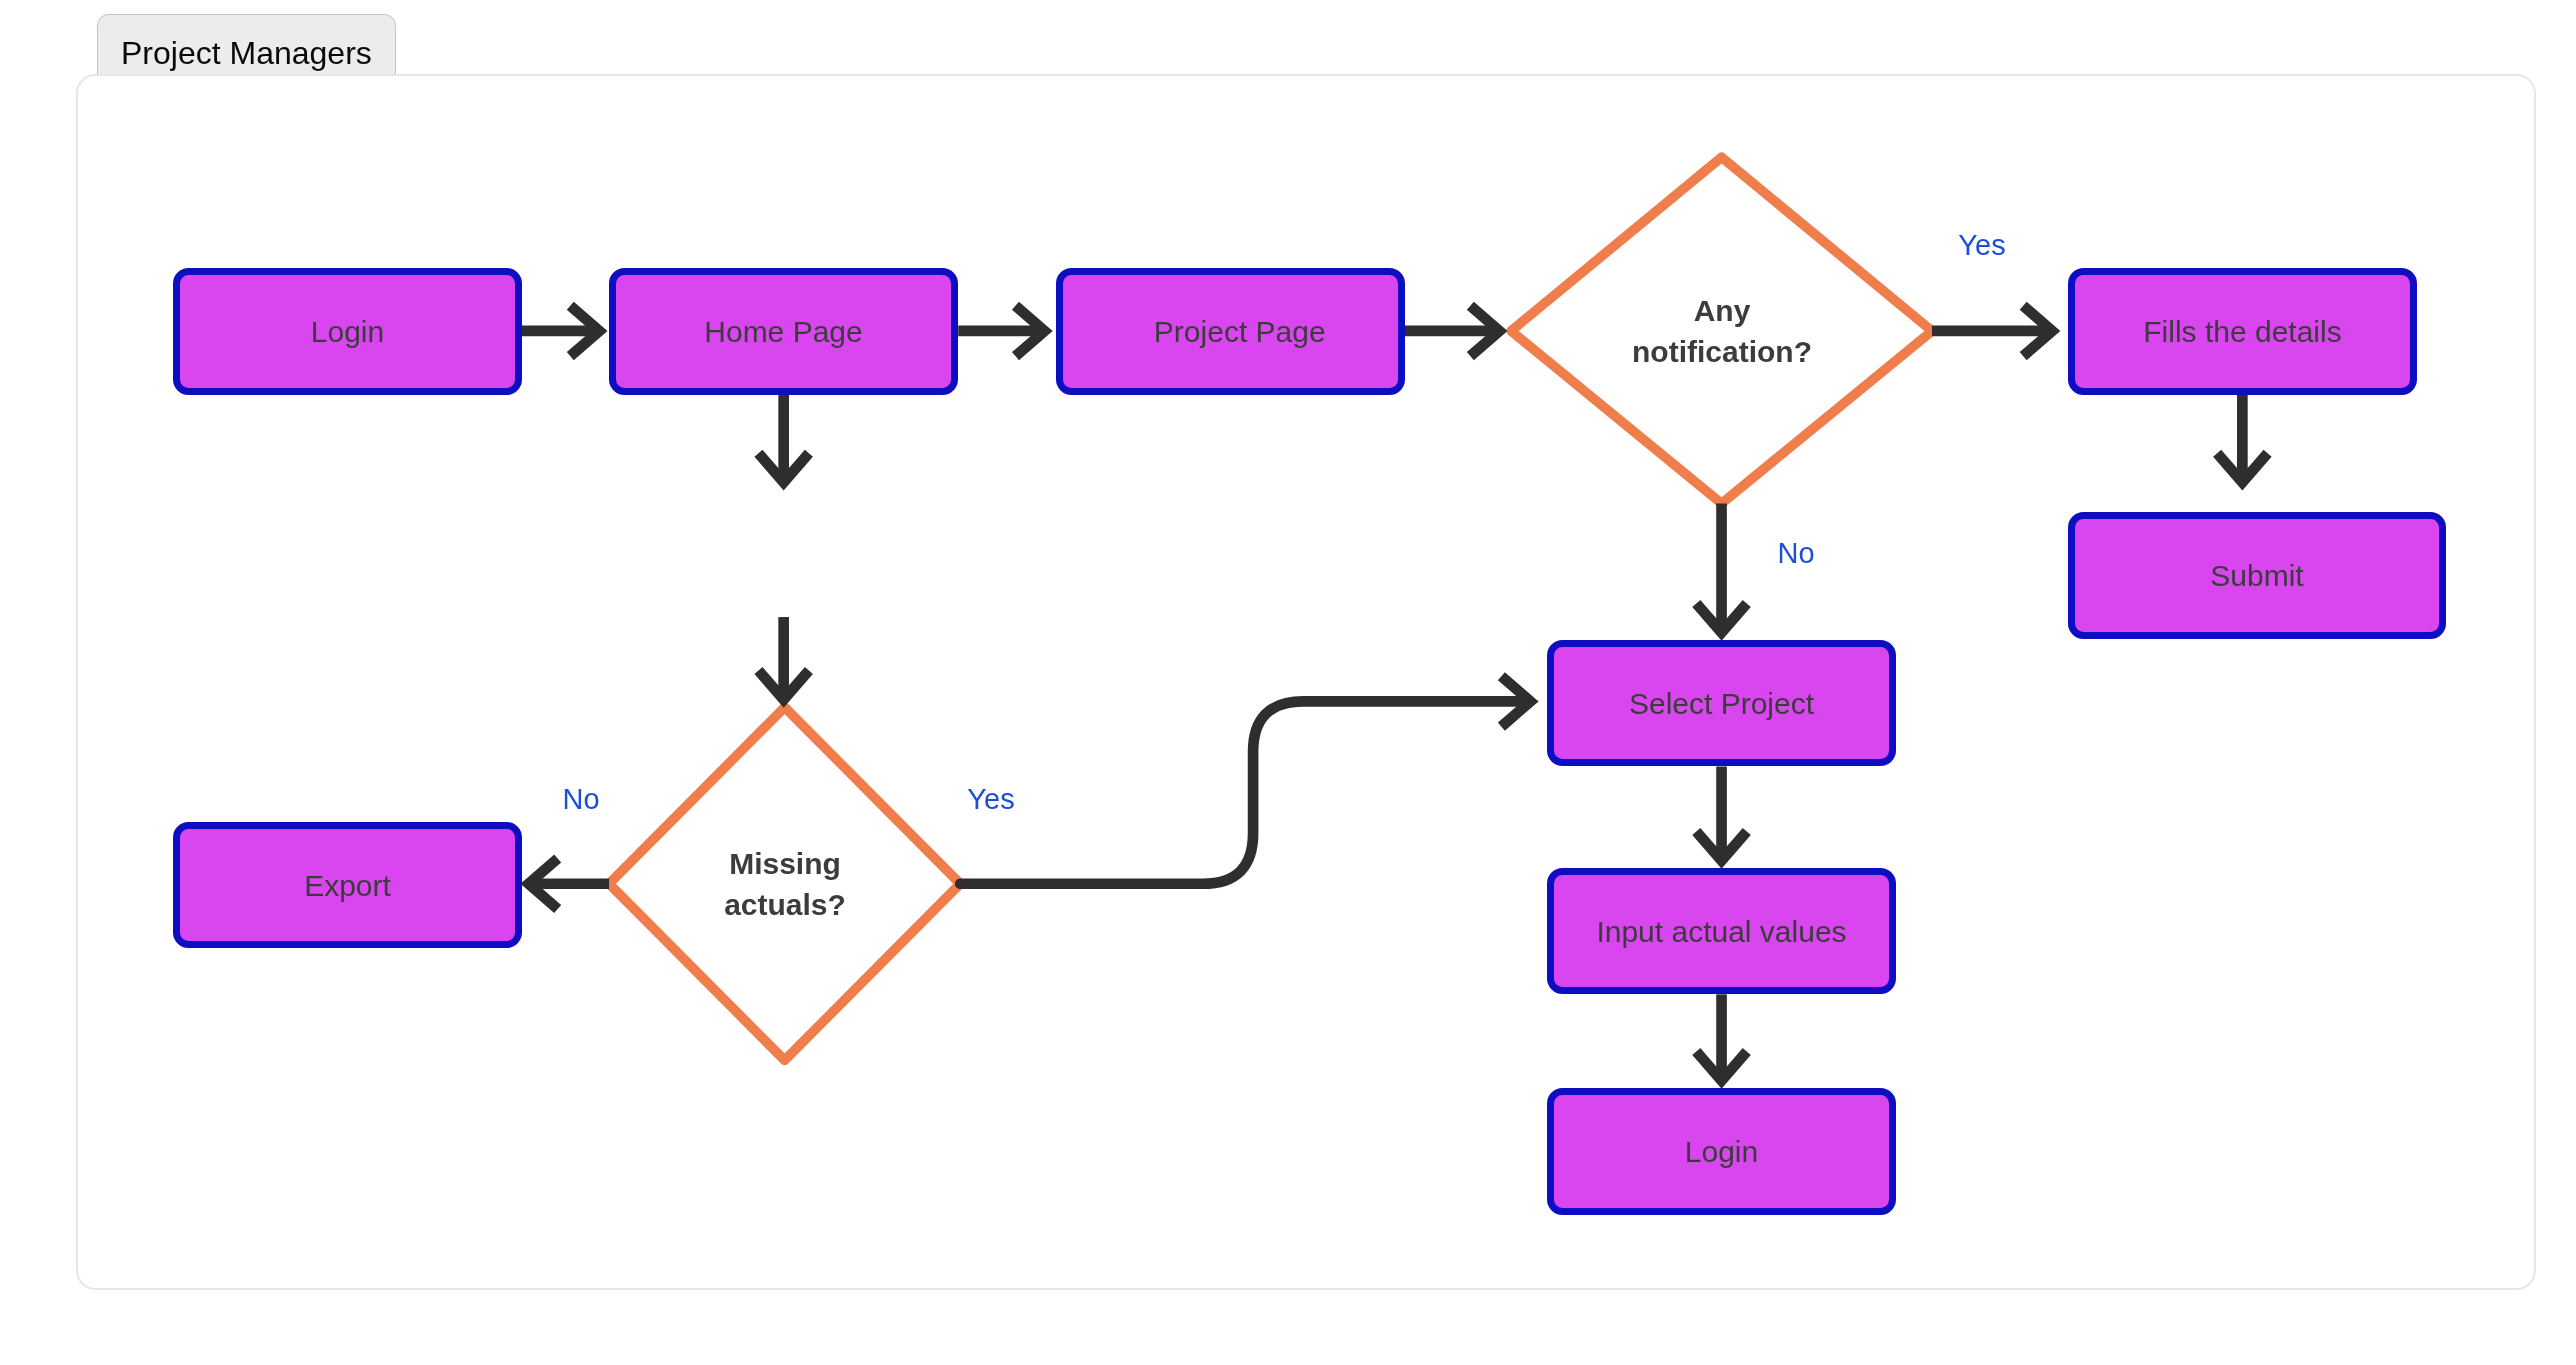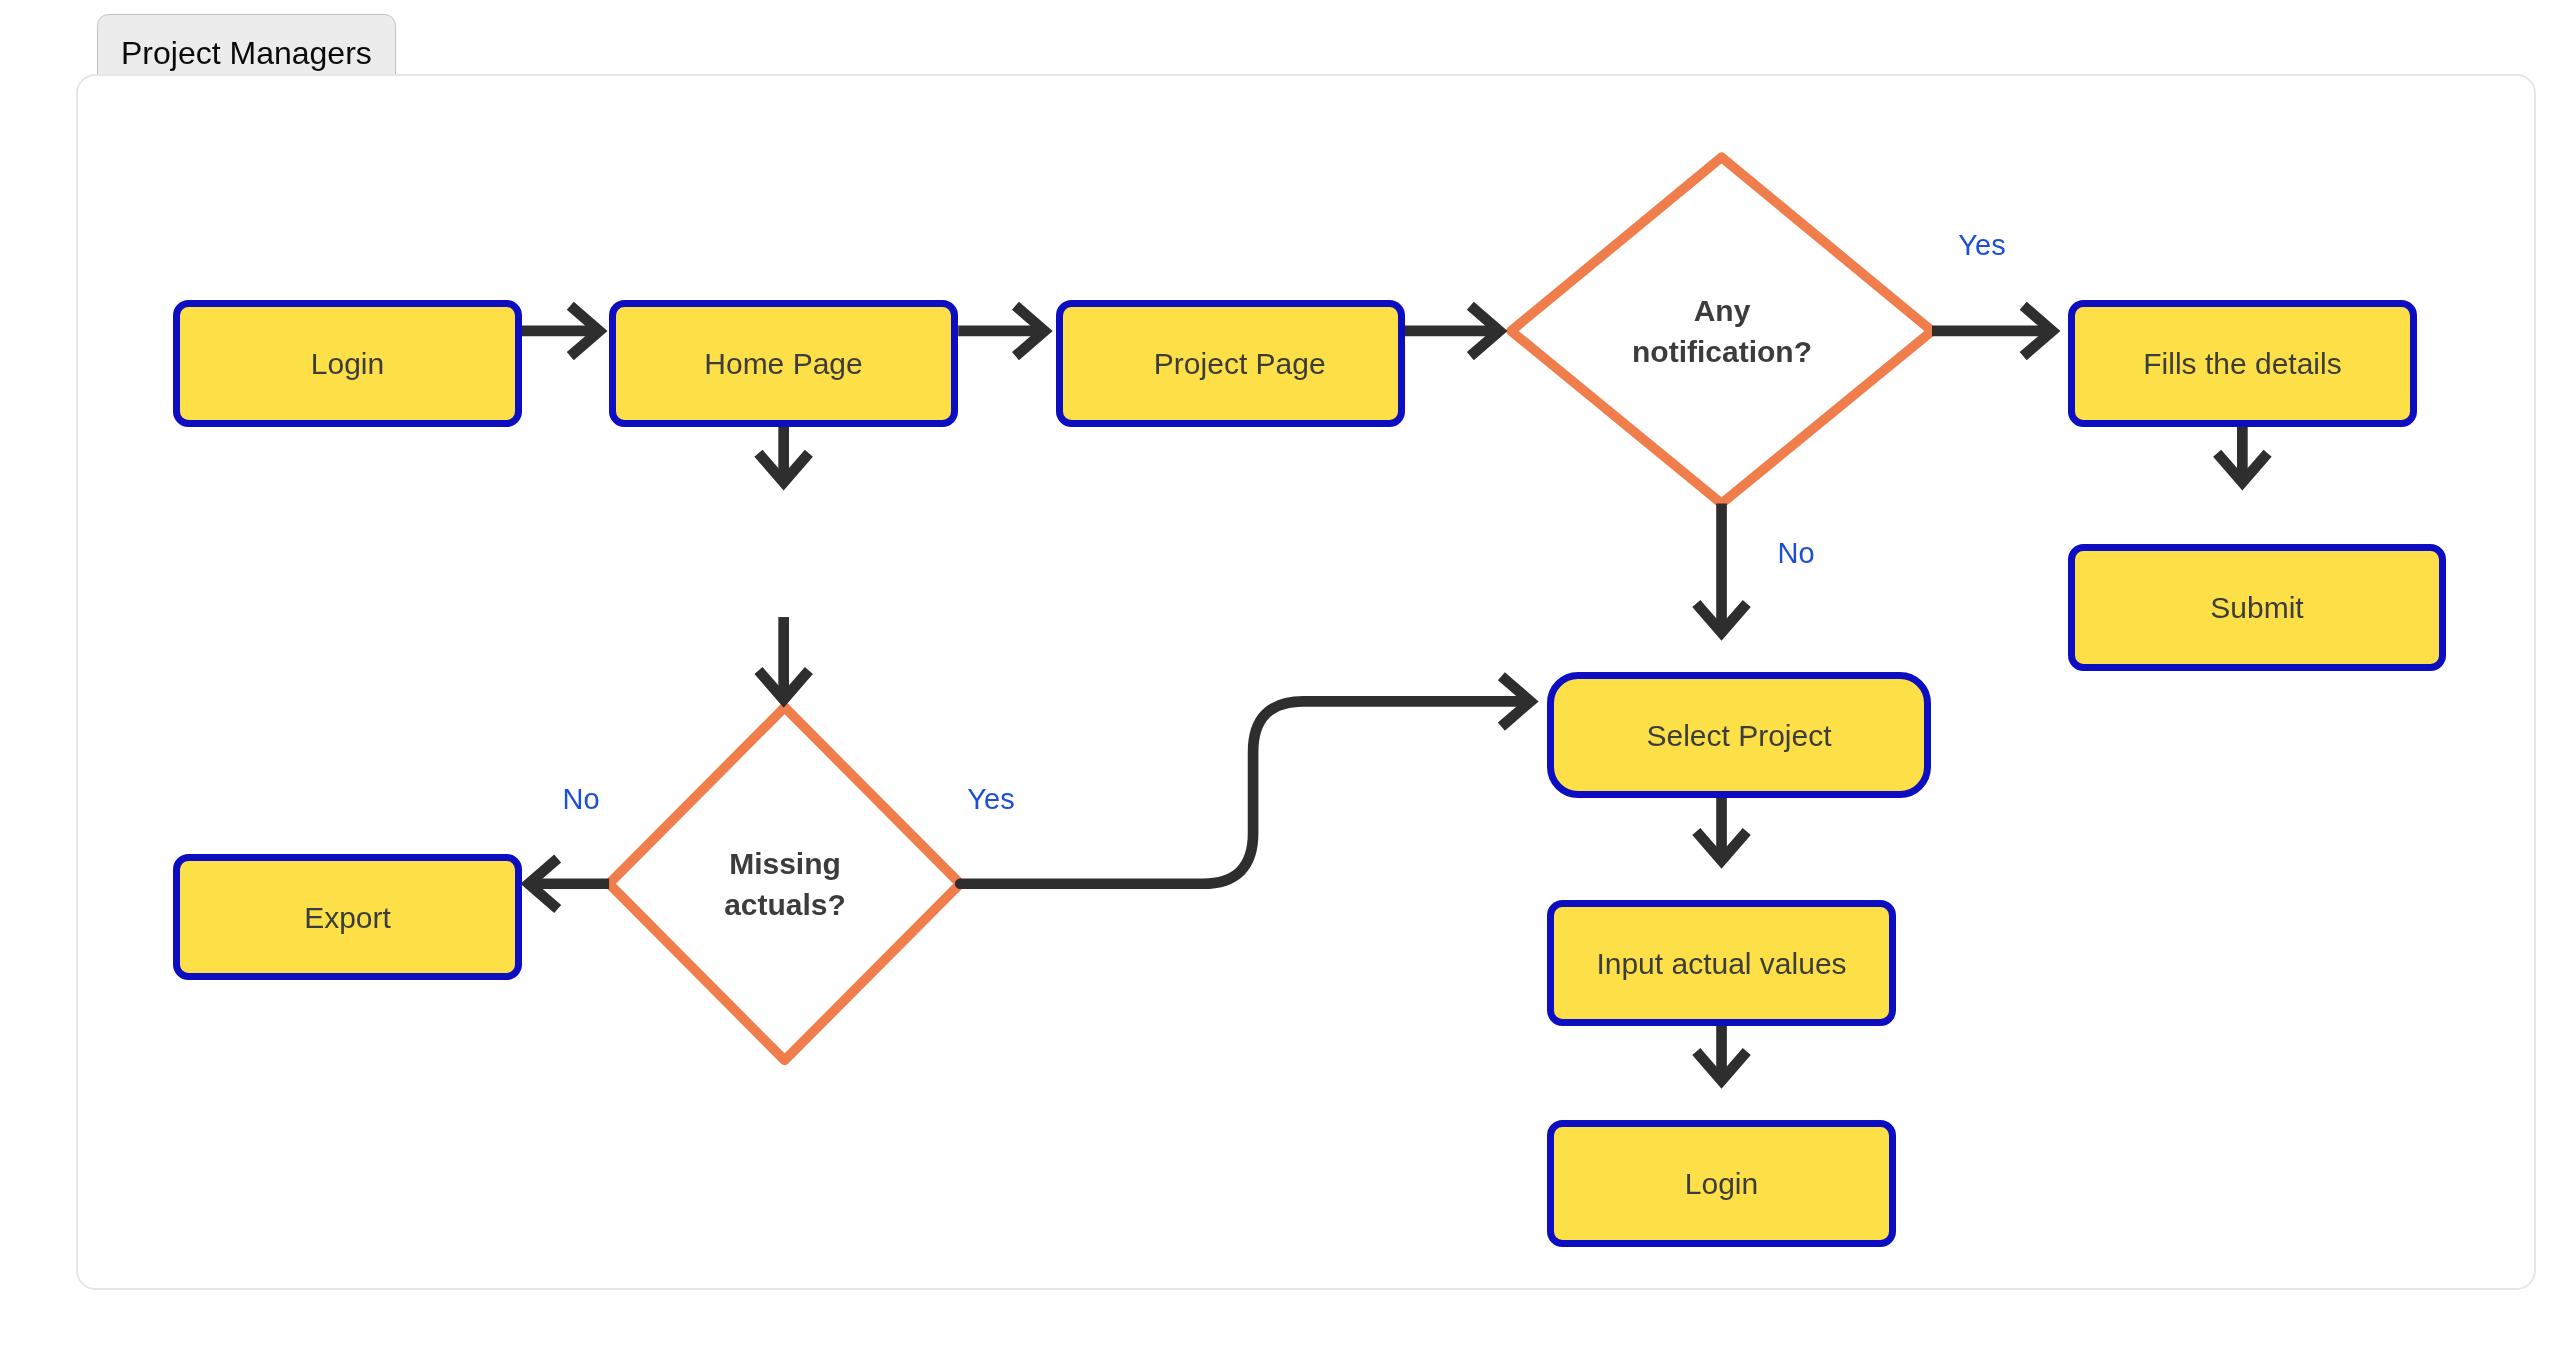--- a/index.html
+++ b/index.html
@@ -27,26 +27,25 @@
     border:2.9px solid #E6E6E6;
     border-radius:19.4px;
     box-sizing:border-box;
   }
   svg.wires{position:absolute;left:0;top:0;width:2576px;height:1366px;}
   .node{
     position:absolute;
     box-sizing:border-box;
     border:7.8px solid #0D0DC2;
     border-radius:15.5px;
-    background:#fde047;
+    background:#d946ef;
     display:flex;align-items:center;justify-content:center;
     text-align:center;
     font-size:30px;line-height:1.3;color:#3C3C3C;
     padding:0 17.5px;
-    margin-top:32px;
   }
   .dlabel{
     position:absolute;
     transform:translate(-50%,-50%);
     text-align:center;
     font-size:30px;line-height:1.35;color:#3C3C3C;font-weight:bold;
   }
   .elabel{
     position:absolute;
     transform:translate(-50%,-50%);
@@ -151,21 +150,21 @@
 
   <div class="node" style="left:2068px;top:512px;width:378px;height:127px;">
     <span>Submit</span>
   </div>
 
 
   <div class="node" style="left:173px;top:822px;width:349px;height:126px;">
     <span>Export</span>
   </div>
 
-  <div class="node" style="left:1547px;top:640px;width:384px;height:126px;border-radius:31px;">
+  <div class="node" style="left:1547px;top:640px;width:349px;height:126px;">
     <span>Select Project</span>
   </div>
 
   <div class="node" style="left:1547px;top:868px;width:349px;height:126px;">
     <span>Input actual values</span>
   </div>
 
   <div class="node" style="left:1547px;top:1088px;width:349px;height:127px;">
     <span>Login</span>
   </div>

